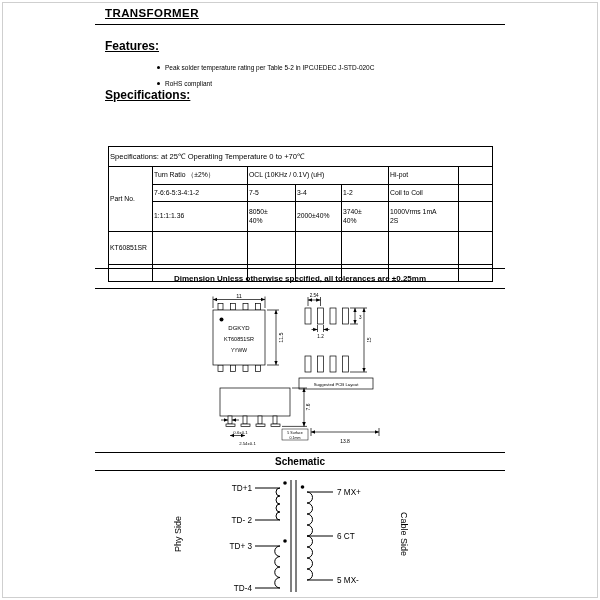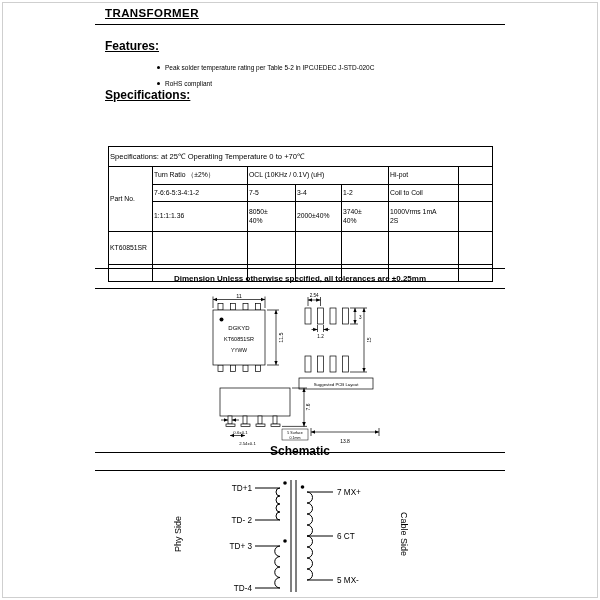--- a/index.html
+++ b/index.html
@@ -205,21 +205,21 @@
     <text x="214.5" y="115" class="t5" text-anchor="middle" transform="rotate(-90 214.5 115)">7.6</text>
     <text x="145.5" y="141.5" class="t42" text-anchor="middle">0.6±0.1</text>
     <text x="152.5" y="153" class="t42" text-anchor="middle">2.54±0.1</text>
     <text x="200" y="141.7" class="t36" text-anchor="middle">5 Surface</text>
     <text x="200" y="146.5" class="t36" text-anchor="middle">0.1mm</text>
     <text x="250" y="150.5" class="t5" text-anchor="middle">13.8</text>
   </g>
 </svg>
 
 <div class="rule" style="top:452px"></div>
-<div class="band-heading" style="top:444px;height:15px;line-height:15px;font-size:12px">Schematic</div>
+<div class="band-heading" style="top:454px;height:15px;line-height:15px;font-size:10px">Schematic</div>
 <div class="rule" style="top:470px"></div>
 
 <svg class="dwg" style="left:95px;top:470px" width="410" height="128" viewBox="0 0 410 128">
   <g stroke="#000" stroke-width="1" fill="none">
     <line x1="160" y1="18" x2="185" y2="18"></line>
     <line x1="160" y1="50" x2="185" y2="50"></line>
     <line x1="160" y1="76" x2="185" y2="76"></line>
     <line x1="160" y1="118" x2="185" y2="118"></line>
     <path d="M185,18 a4,4 0 0 0 0,8 a4,4 0 0 0 0,8 a4,4 0 0 0 0,8 a4,4 0 0 0 0,8"></path>
     <path d="M185,76 a5.25,5.25 0 0 0 0,10.5 a5.25,5.25 0 0 0 0,10.5 a5.25,5.25 0 0 0 0,10.5 a5.25,5.25 0 0 0 0,10.5"></path>

